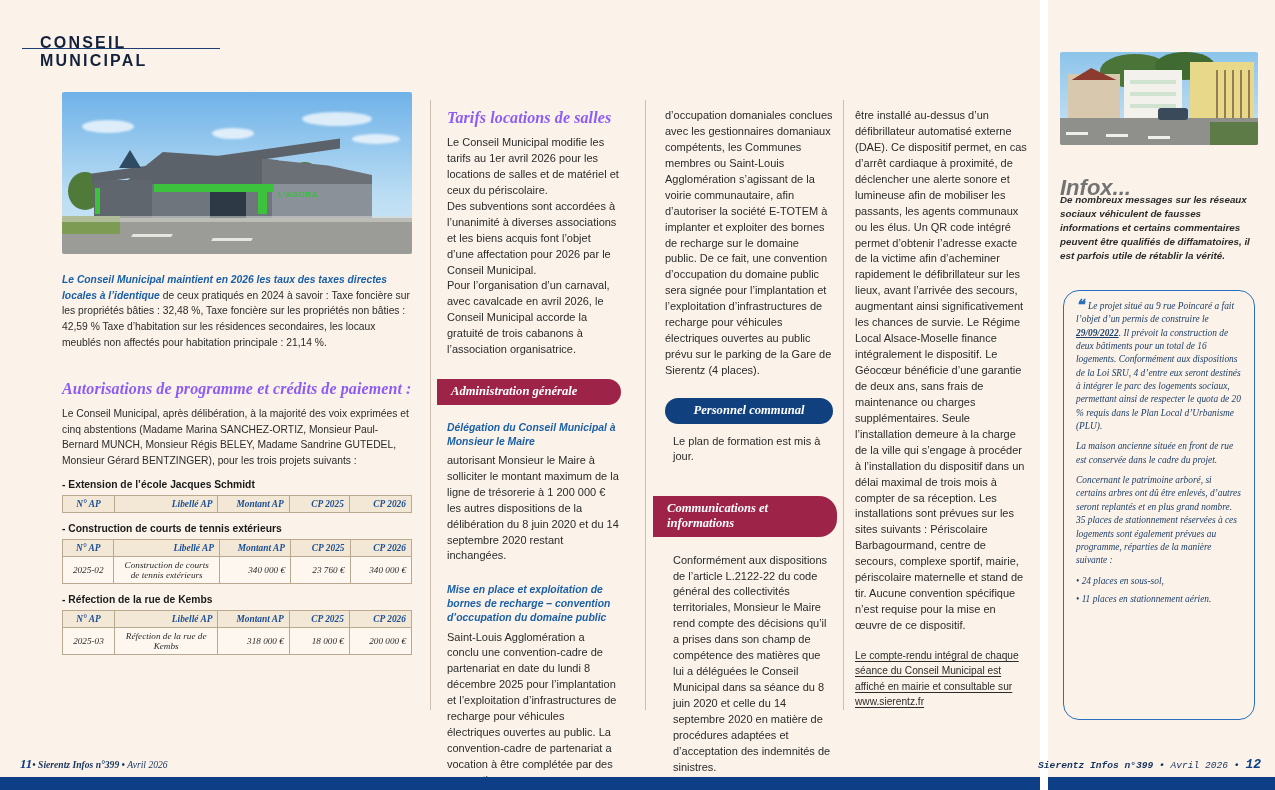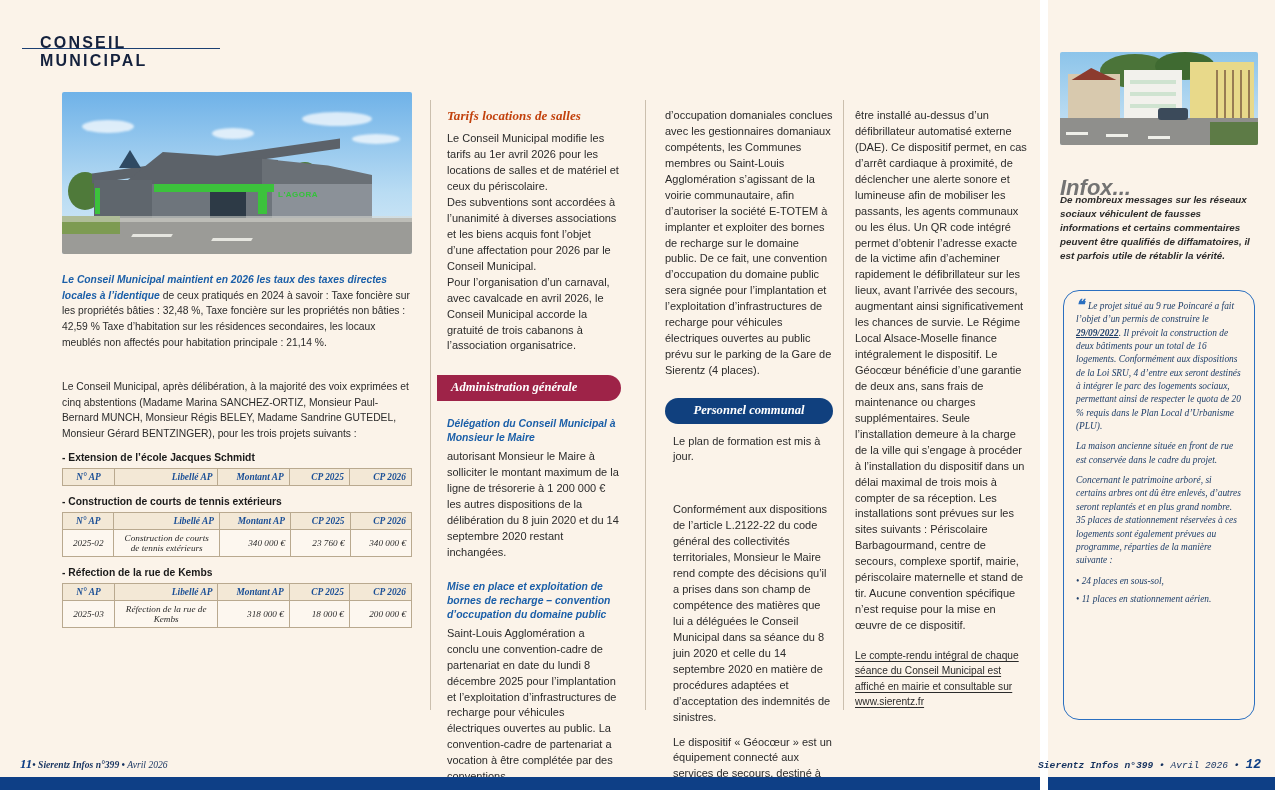--- a/index.html
+++ b/index.html
@@ -47,21 +47,21 @@
   .photo-agora{
     position:absolute;left:62px;top:92px;width:350px;height:162px;
     border-radius:2px;overflow:hidden;
   }
   .photo-street{
     position:absolute;left:1060px;top:52px;width:198px;height:93px;
     border-radius:2px;overflow:hidden;
   }
 
   h2.redhead{
-    color:#c2410c;font-size:13px;font-style:italic;font-weight:bold;
+    color:#8b5cf6;font-size:16px;font-style:italic;font-weight:bold;
     margin:0 0 7px 0;line-height:1.25;
     font-family:"Liberation Serif", serif;letter-spacing:.1px;
   }
   .bluelead{
     color:#1b5fa8;font-style:italic;font-weight:bold;
   }
   p.body{
     font-size:11px;line-height:1.45;color:#2b2b2b;margin:0 0 9px 0;
     text-align:left;
   }
@@ -220,20 +220,21 @@
     <div style="position:absolute;left:0;top:124px;right:0;height:6px;background:#d8d8d2;opacity:.55;"></div>
     <div style="position:absolute;left:70px;top:142px;width:40px;height:3px;background:#e6e6e0;transform:skewX(-30deg);"></div>
     <div style="position:absolute;left:150px;top:146px;width:40px;height:3px;background:#e6e6e0;transform:skewX(-30deg);"></div>
   </div>
 
   <div class="col col1" style="top:272px;">
     <p class="body"><span class="bluelead">Le Conseil Municipal maintient en 2026 les taux des taxes directes locales à l’identique</span><span> de ceux pratiqués en 2024 à savoir :  Taxe foncière sur les propriétés bâties :  32,48 %, Taxe foncière sur les propriétés non bâties :  42,59 % Taxe d’habitation sur les résidences secondaires, les locaux meublés non affectés pour habitation principale : 21,14 %.</span></p>
 
     <div style="height:20px;"></div>
 
+    <h2 class="redhead">Autorisations de programme et crédits de paiement :</h2>
     <p class="body">Le Conseil Municipal, après délibération, à la majorité des voix exprimées et cinq abstentions (Madame Marina SANCHEZ-ORTIZ, Monsieur Paul-Bernard MUNCH, Monsieur Régis BELEY, Madame Sandrine GUTEDEL, Monsieur Gérard BENTZINGER), pour les trois projets suivants :</p>
 
     <div class="subhead">- Extension de l’école Jacques Schmidt</div>
     <table class="ap">
       <tbody>
           <tr>
         <th class="c1 ap-col1">N° AP</th>
         <th class="ap-col2">Libellé AP</th>
         <th class="ap-col3">Montant AP</th>
         <th class="ap-col4">CP 2025</th>
@@ -302,20 +303,21 @@
   </div>
 
   <div class="col col3" style="top:108px;">
     <p class="body">d’occupation domaniales conclues avec les gestionnaires domaniaux compétents, les Communes membres ou Saint-Louis Agglomération s’agissant de la voirie communautaire, afin d’autoriser la société E-TOTEM à implanter et exploiter des bornes de recharge sur le domaine public. De ce fait, une convention d’occupation du domaine public sera signée pour l’implantation et l’exploitation d’infrastructures de recharge pour véhicules électriques ouvertes au public prévu sur le parking de la Gare de Sierentz (4 places).</p>
 
     <div style="height:10px;"></div>
     <div class="pill navy" style="width:152px;text-align:center;padding-left:8px;padding-right:8px;">Personnel communal</div>
     <p class="body" style="margin-left:8px;">Le plan de formation est mis à jour.</p>
 
     <div style="height:22px;"></div>
+    <div class="pill maroon2" style="margin-left:-12px;width:158px;">Communications et informations</div>
 
     <div style="height:6px;"></div>
     <p class="body" style="margin-left:8px;">Conformément aux dispositions de l’article L.2122-22 du code général des collectivités territoriales, Monsieur le Maire rend compte des décisions qu’il a prises dans son champ de compétence des matières que lui a déléguées le Conseil Municipal dans sa séance du 8 juin 2020 et celle du 14 septembre 2020 en matière de procédures adaptées et d’acceptation des indemnités de sinistres.</p>
     <p class="body" style="margin-left:8px;">Le dispositif « Géocœur » est un équipement connecté aux services de secours, destiné à</p>
   </div>
 
   <div class="col col4" style="top:108px;">
     <p class="body">être installé au-dessus d’un défibrillateur automatisé externe (DAE). Ce dispositif permet, en cas d’arrêt cardiaque à proximité, de déclencher une alerte sonore et lumineuse afin de mobiliser les passants, les agents communaux ou les élus. Un QR code intégré permet d’obtenir l’adresse exacte de la victime afin d’acheminer rapidement le défibrillateur sur les lieux, avant l’arrivée des secours, augmentant ainsi significativement les chances de survie. Le Régime Local Alsace-Moselle finance intégralement le dispositif. Le Géocœur bénéficie d’une garantie de deux ans, sans frais de maintenance ou charges supplémentaires. Seule l’installation demeure à la charge de la ville qui s’engage à procéder à l’installation du dispositif dans un délai maximal de trois mois à compter de sa réception. Les installations sont prévues sur les sites suivants : Périscolaire Barbagourmand, centre de secours, complexe sportif, mairie, périscolaire maternelle et stand de tir. Aucune convention spécifique n’est requise pour la mise en œuvre de ce dispositif.</p>
     <p class="note-underline"><span>Le compte-rendu intégral de chaque séance du Conseil Municipal est affiché en mairie et consultable sur www.sierentz.fr</span></p>
   </div>

